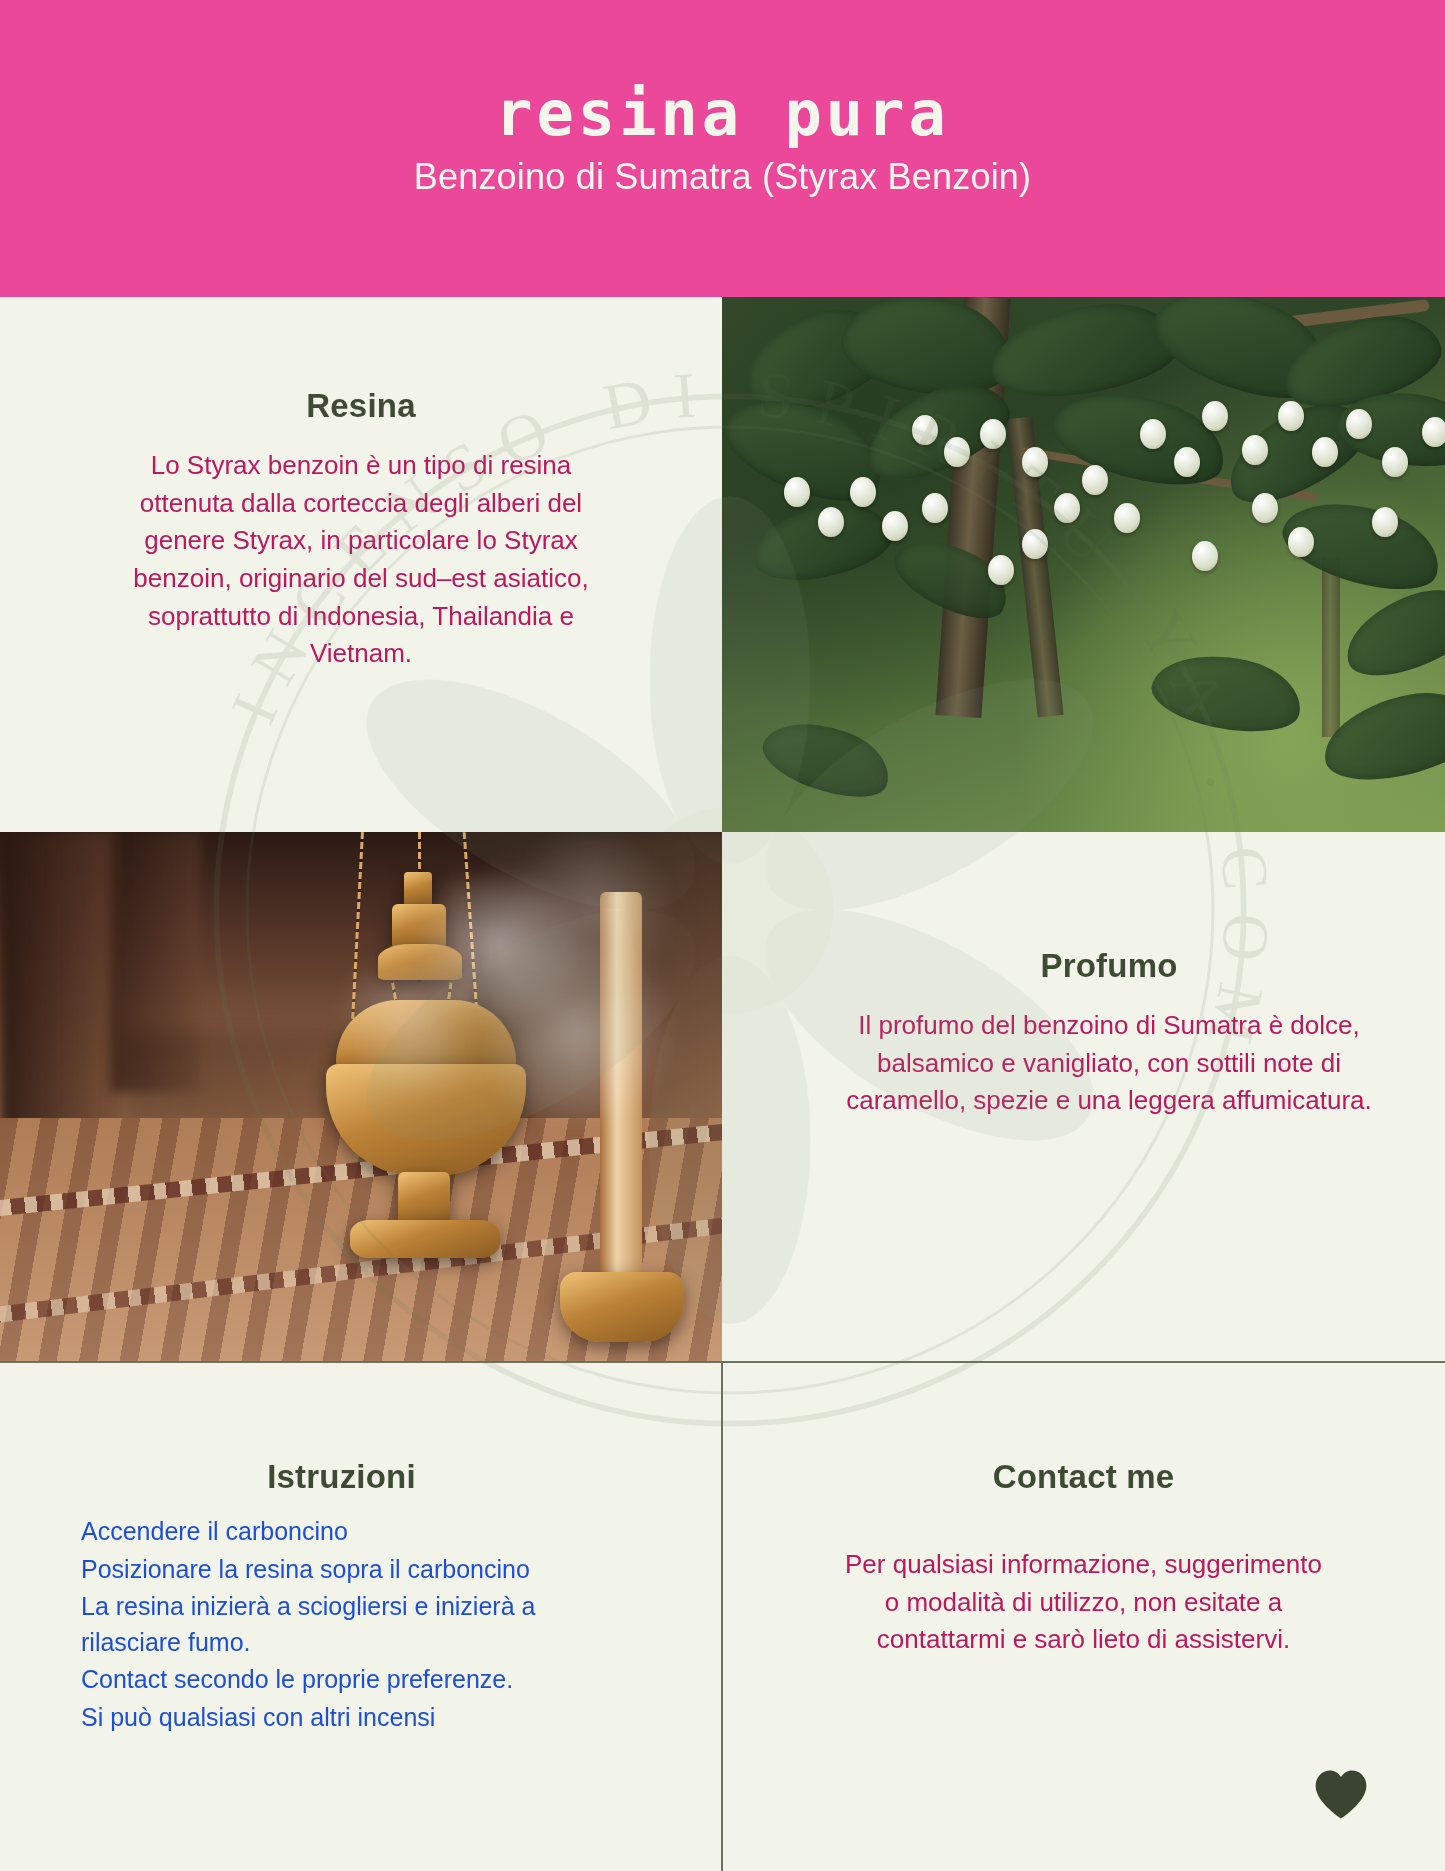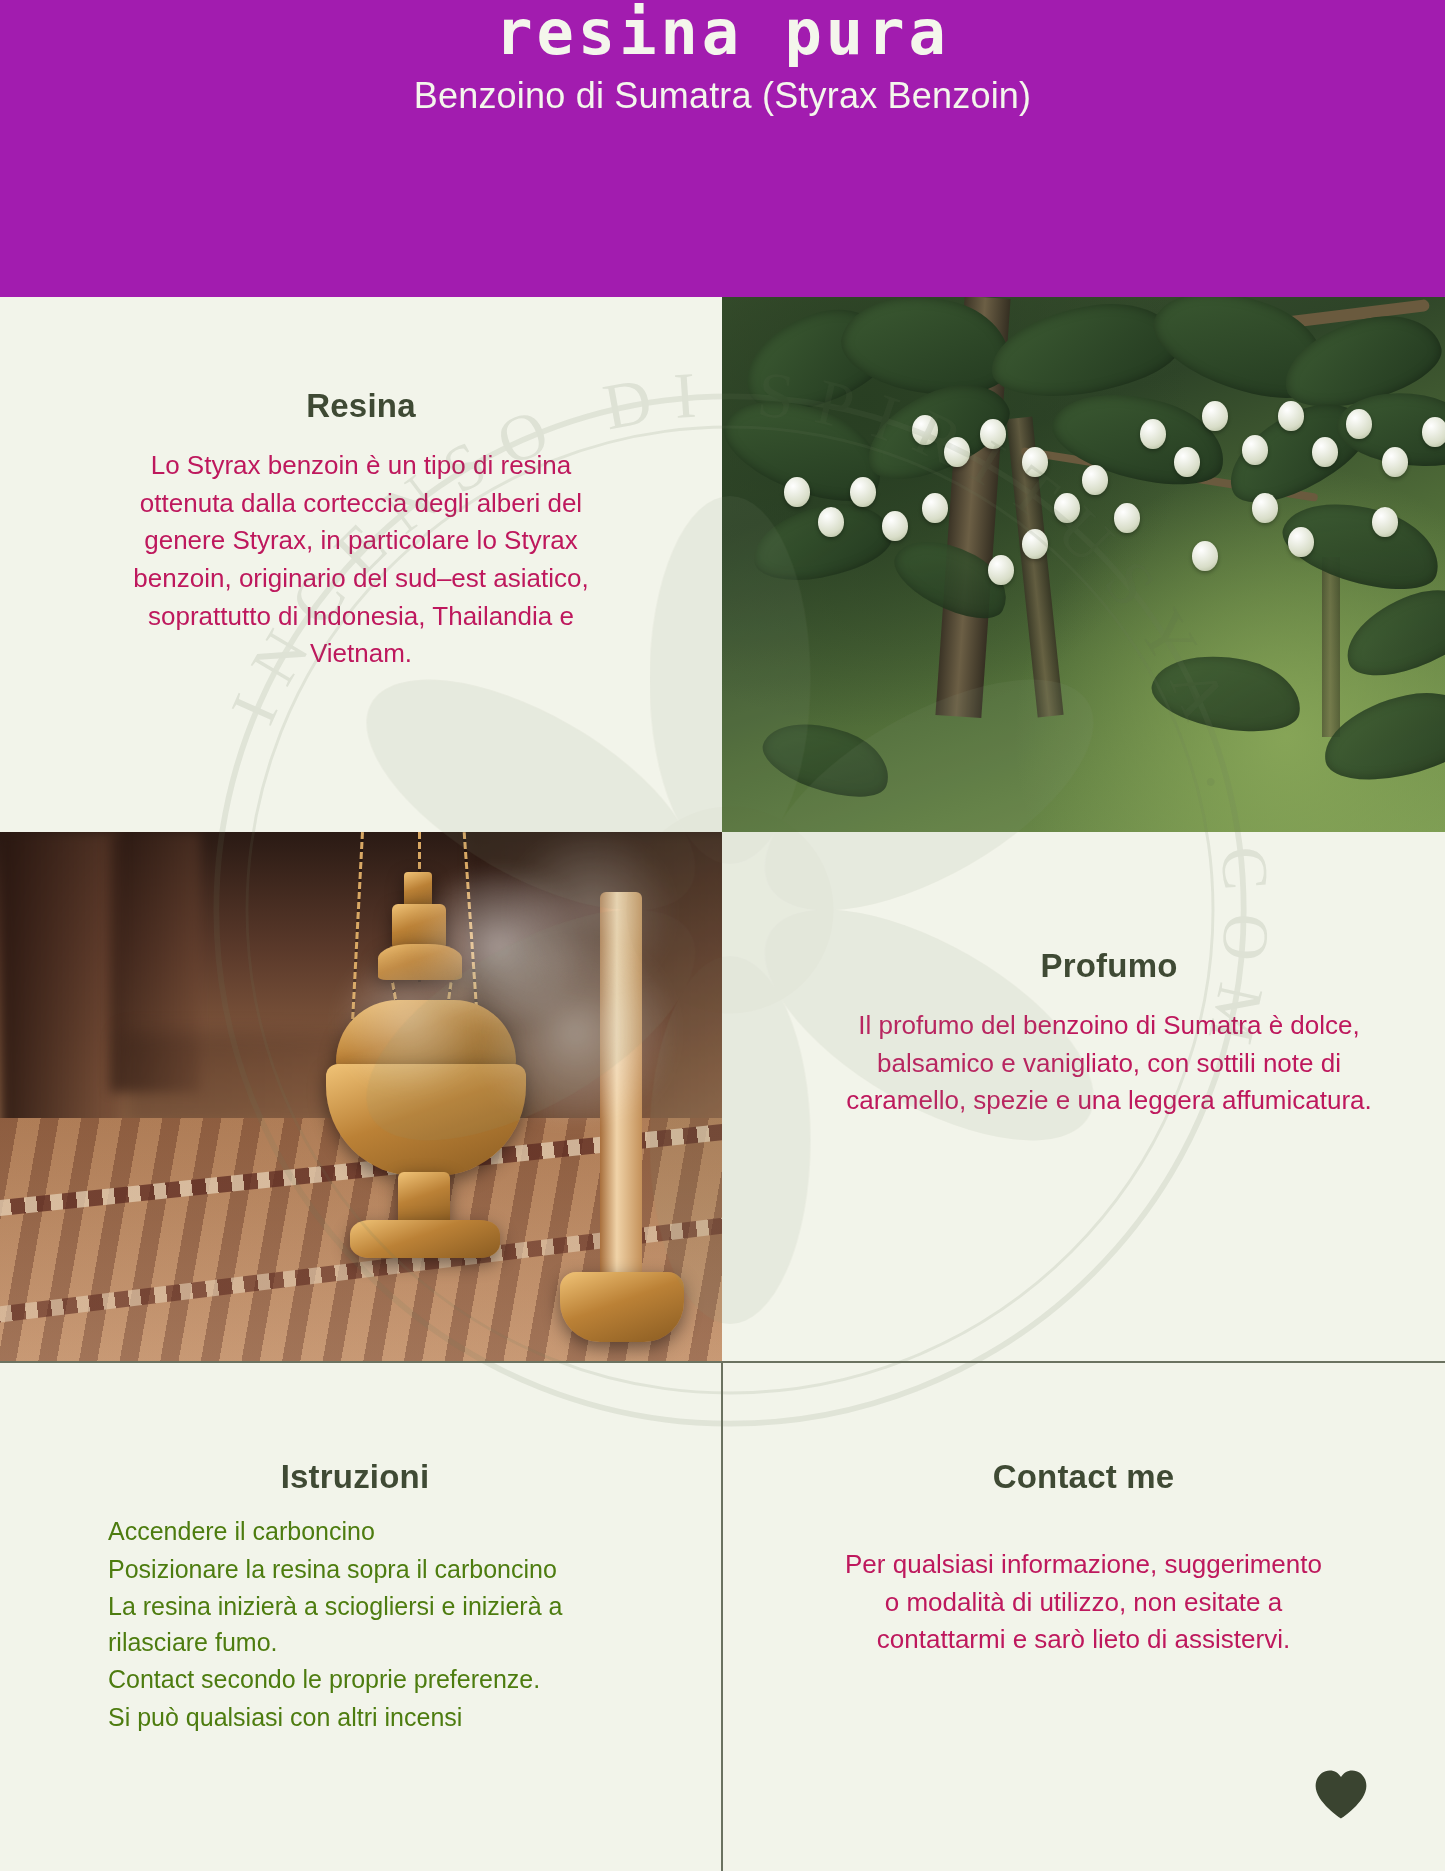--- a/index.html
+++ b/index.html
@@ -21,25 +21,25 @@
     overflow: hidden;
     background: #f2f4ea;
   }
 
   
   .header {
     position: absolute;
     left: 0; top: 0;
     width: 1445px;
     height: 297px;
-    background: #a21caf;
+    background: #ec4899;
     display: flex;
     flex-direction: column;
     align-items: center;
-    justify-content: flex-start;
+    justify-content: center;
     box-sizing: border-box;
     padding-bottom: 18px;
   }
   .header-title {
     font-family: "DejaVu Sans Mono", "Liberation Mono", monospace;
     font-weight: bold;
     font-size: 62px;
     letter-spacing: 4px;
     color: #f4f6ec;
     margin: 0 0 10px 0;
@@ -121,36 +121,36 @@
   #zone-profumo {
     left: 722px; top: 832px;
     width: 723px; height: 530px;
     padding: 115px 49px 0 100px;
   }
 
   
   #zone-istruzioni {
     left: 0; top: 1362px;
     width: 722px; height: 509px;
-    padding: 96px 120px 0 108px;
+    padding: 96px 120px 0 81px;
     align-items: flex-start;
   }
   #zone-istruzioni .panel-title {
     width: 100%;
     text-align: center;
     margin-bottom: 18px;
   }
   .instr-list {
     margin: 0;
     padding: 0;
     list-style: none;
     text-align: left;
     font-size: 25px;
     line-height: 1.42;
-    color: #4d7c0f;
+    color: #1d4ed8;
   }
   .instr-list li { margin: 0 0 2px 0; }
 
   
   #zone-contact {
     left: 722px; top: 1362px;
     width: 723px; height: 509px;
     padding: 96px 118px 17px 118px;
   }
   #zone-contact .panel-body { margin-top: 28px; }

